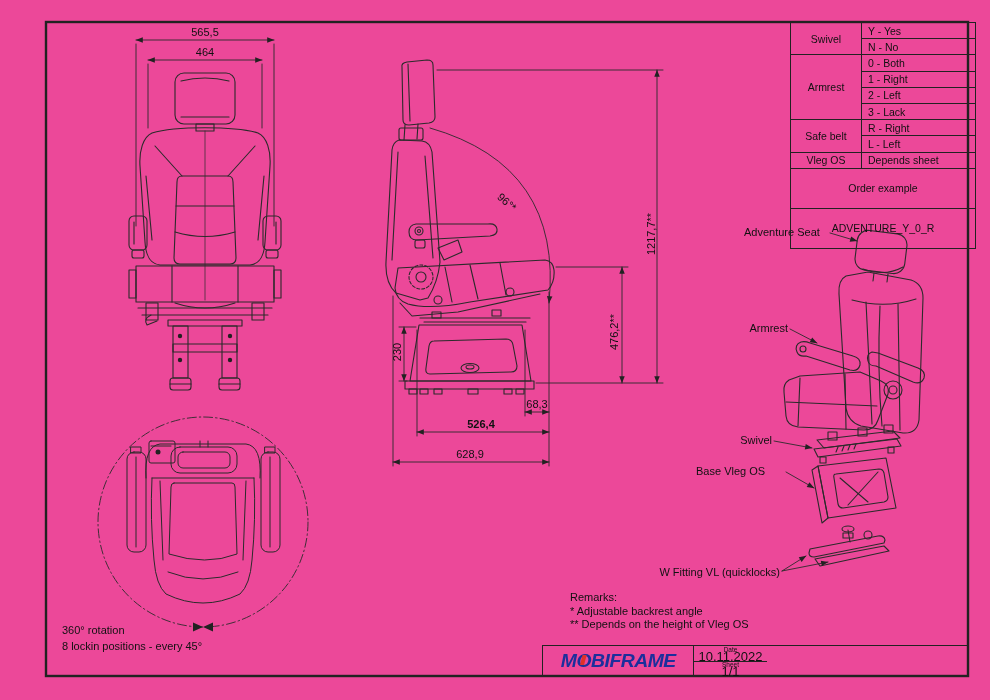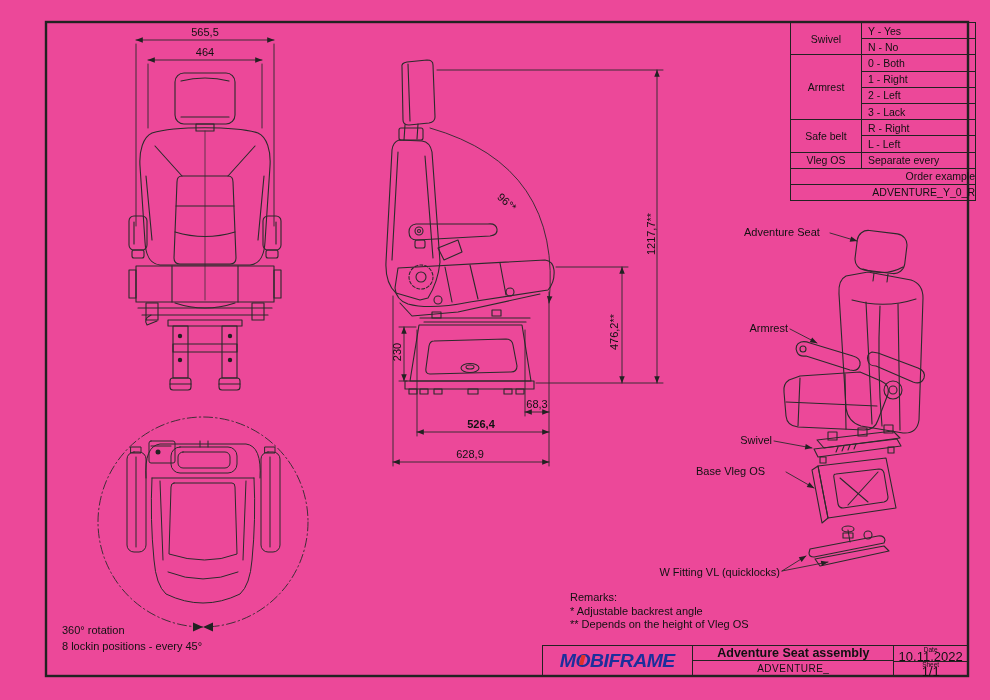--- a/index.html
+++ b/index.html
@@ -9,21 +9,21 @@
   .ctr{text-align:center;}
   .rot-90{transform:rotate(-90deg);}
   .rot42{transform:rotate(42deg);}
   
   #options-table{position:absolute;left:790px;top:22px;border-collapse:collapse;
                  font-size:10.5px;table-layout:fixed;}
   #options-table td{border:1px solid #222;height:15.2px;padding:0 2px 0 6px;
                     white-space:nowrap;overflow:hidden;}
   #options-table td.grp{text-align:center;padding:0;width:70px;}
   #options-table td.opt{width:105px;}
-  #options-table td.full{text-align:right;padding:0;margin-top:31px;}
+  #options-table td.full{text-align:center;padding:12px;margin-top:31px;}
   
   #remarks{position:absolute;left:570px;top:591px;font-size:11px;line-height:13.5px;}
   
   #title-block{position:absolute;left:542px;top:645px;width:426px;height:31px;
                display:flex;border:1px solid #222;box-sizing:border-box;}
   .tb-cell{border-right:1px solid #222;box-sizing:border-box;}
   .tb-logo{width:151px;display:flex;align-items:center;justify-content:center;position:relative;}
   .tb-mid{width:202px;display:flex;flex-direction:column;}
   .tb-right{width:73px;display:flex;flex-direction:column;border-right:none;}
   .tb-row-top{height:15.5px;border-bottom:1px solid #222;box-sizing:border-box;
@@ -304,21 +304,21 @@
         </tr>
     <tr>
           <td class="grp" rowspan="2">Safe belt</td>
         <td class="opt">R - Right</td>
         </tr>
     <tr>
           <td class="opt">L - Left</td>
         </tr>
     <tr>
           <td class="grp">Vleg OS</td>
-        <td class="opt">Separate every</td>
+        <td class="opt">Depends sheet</td>
         </tr>
     <tr>
           <td class="full" colspan="2">Order example</td>
         </tr>
     <tr>
           <td class="full" colspan="2">ADVENTURE_Y_0_R</td>
         </tr>
   </tbody>
     </table>
 
@@ -327,24 +327,20 @@
     <div>* Adjustable backrest angle</div>
     <div>** Depends on the height of Vleg OS</div>
   </div>
 
   <div id="title-block">
     <div class="tb-cell tb-logo">
       <span class="logo">
         <span>M</span><span>O</span><span>BIFRAME</span>
         <span class="logo-accent"></span>
       </span>
-    </div>
-    <div class="tb-cell tb-mid">
-      <div class="tb-row-top tb-title">Adventure Seat assembly</div>
-      <div class="tb-row-bot tb-sub">ADVENTURE_</div>
     </div>
     <div class="tb-cell tb-right">
       <div class="tb-row-top tb-small">
         <span class="tb-lbl">Date</span>
         <span class="tb-val">10.11.2022</span>
       </div>
       <div class="tb-row-bot tb-small">
         <span class="tb-lbl">Sheet</span>
         <span class="tb-val">1/1</span>
       </div>

